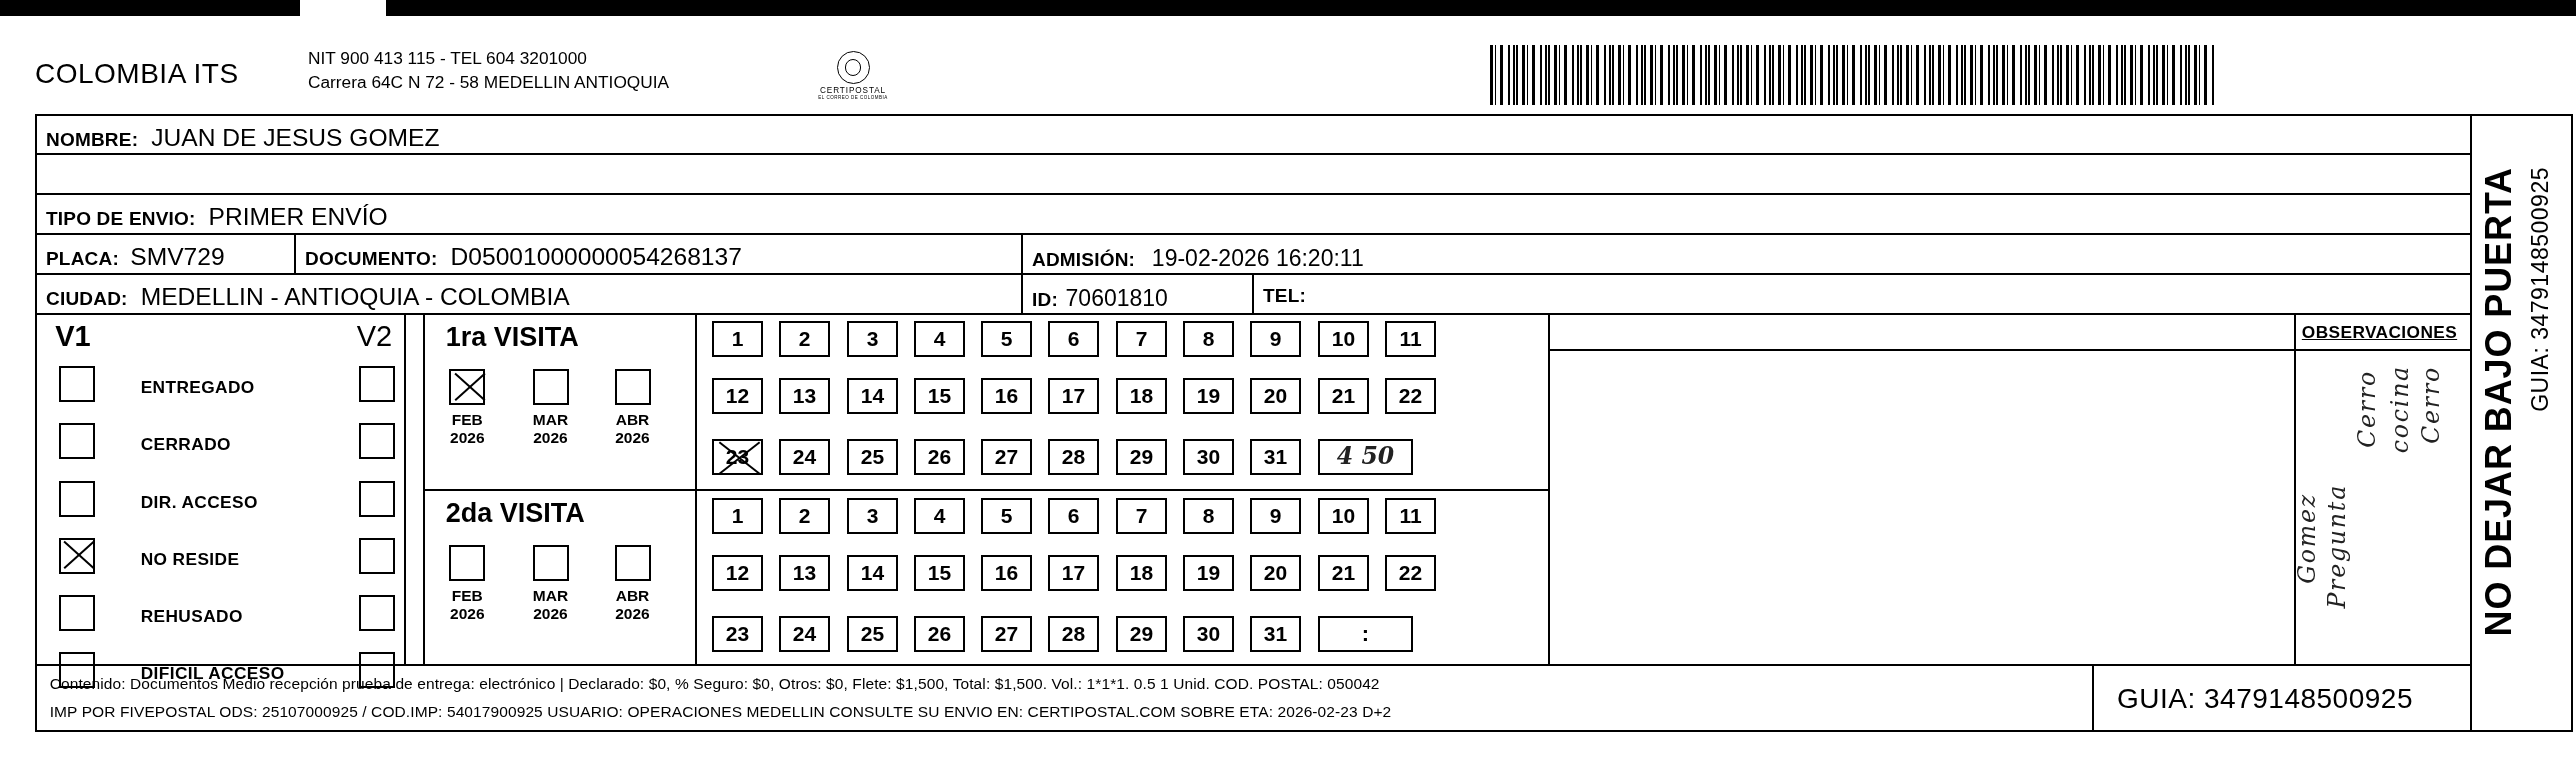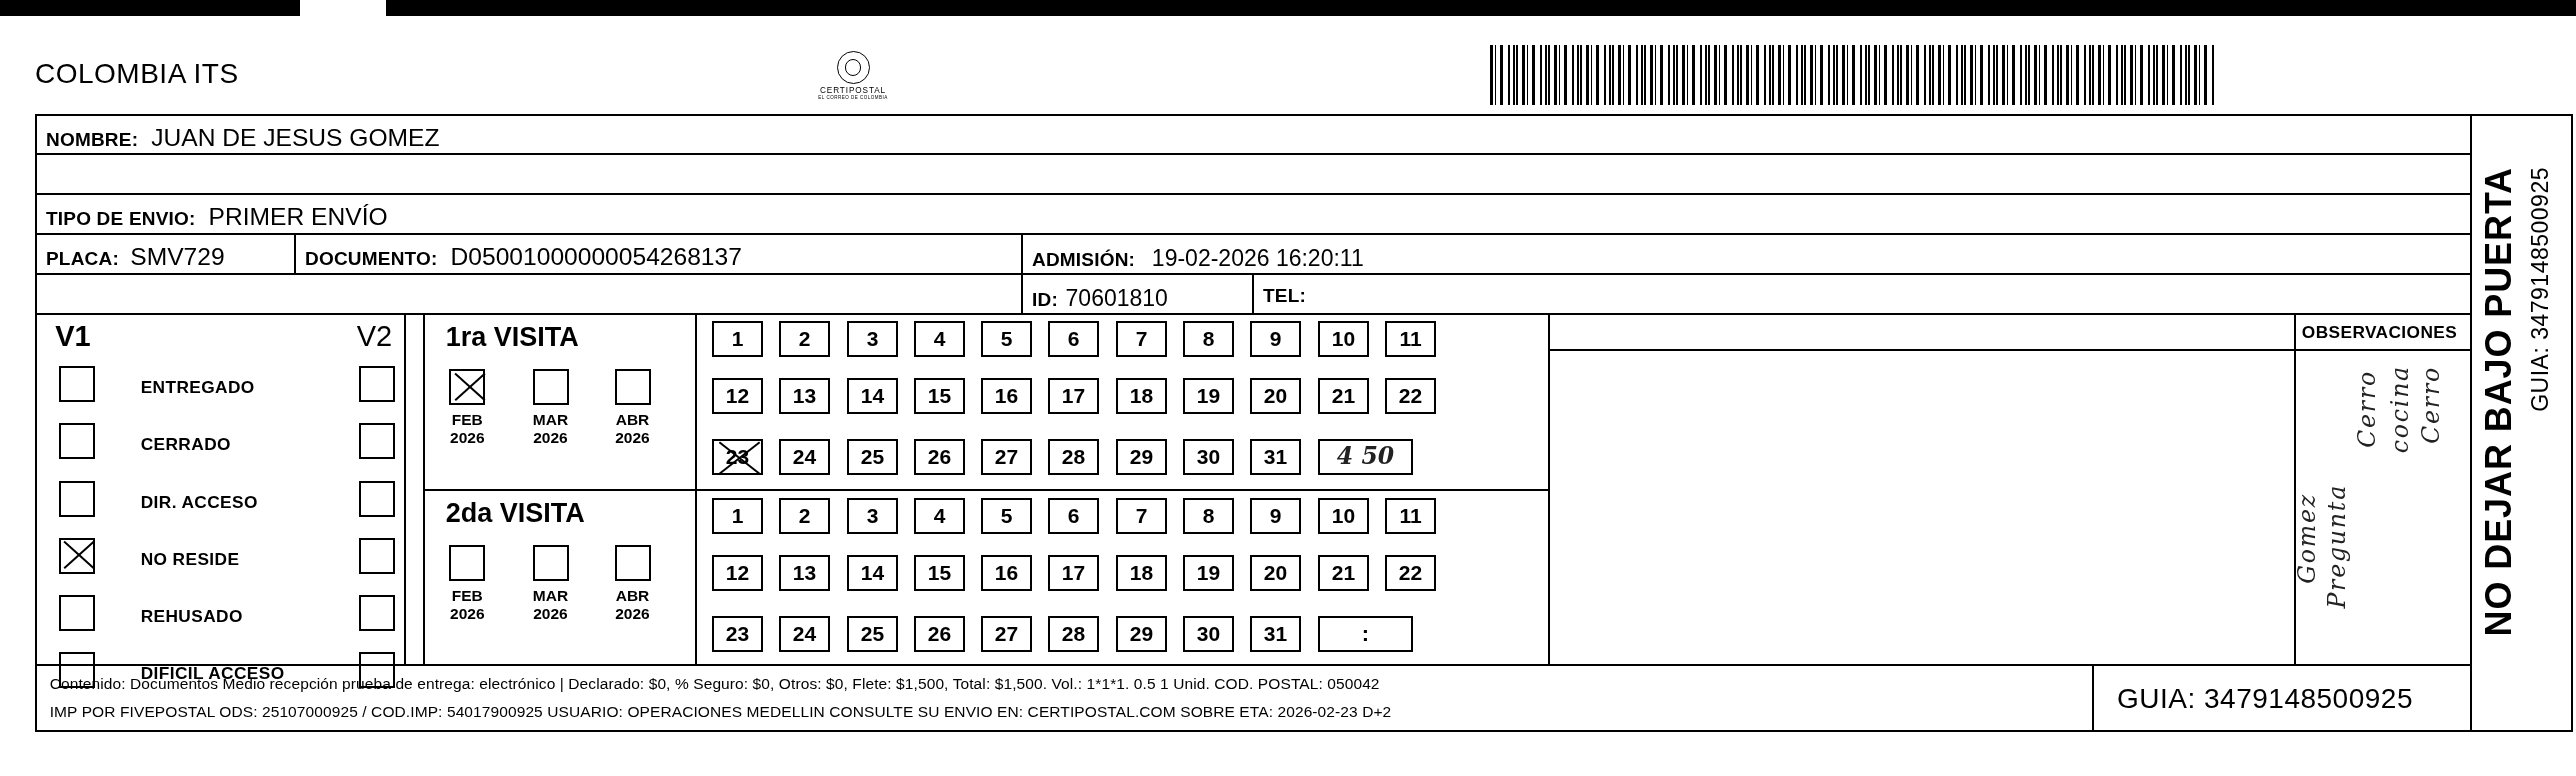--- a/index.html
+++ b/index.html
@@ -248,20 +248,24 @@
 
 <div class="topbar">
   <div class="topbar-notch"></div>
 </div>
 
 <div class="sheet">
 
   <div class="header">
     <div class="brand">COLOMBIA ITS</div>
 
+    <div class="nit-block">
+      <div>NIT 900 413 115 - TEL 604 3201000</div>
+      <div>Carrera 64C N 72 - 58 MEDELLIN ANTIOQUIA</div>
+    </div>
 
     <div class="cert-logo">
       <div class="ring"></div>
       <div class="cl1">CERTIPOSTAL</div>
       <div class="cl2">EL CORREO DE COLOMBIA</div>
     </div>
 
 
     <div class="barcode">
       <div class="bars"></div>
@@ -296,20 +300,24 @@
     <div style="position:absolute; left:268px; top:127px;">
       <span class="fld-label inline">DOCUMENTO:</span>
       <span class="fld-value inline" style="margin-left:9px;">D05001000000054268137</span>
     </div>
     <div class="vline" style="left:984px; top:117px; height:40px;"></div>
     <div style="position:absolute; left:995px; top:129px;">
       <span class="fld-label inline">ADMISIÓN:</span>
       <span class="fld-value inline" style="margin-left:12.7px; font-size:23px;">19-02-2026 16:20:11</span>
     </div>
 
+    <div class="r-ciudad">
+      <span class="fld-label inline">CIUDAD:</span>
+      <span class="fld-value inline" style="margin-left:9px;">MEDELLIN - ANTIOQUIA - COLOMBIA</span>
+    </div>
     <div class="vline" style="left:984px; top:157px; height:40px;"></div>
     <div style="position:absolute; left:995px; top:169px;">
       <span class="fld-label inline">ID:</span>
       <span class="fld-value inline" style="margin-left:3.6px; font-size:23px;">70601810</span>
     </div>
     <div class="vline" style="left:1215px; top:157px; height:40px;"></div>
     <div style="position:absolute; left:1226px; top:169px;">
       <span class="fld-label inline">TEL:</span>
       <span class="fld-value inline" style="margin-left:5.5px; font-size:23px;"></span>
     </div>
@@ -485,21 +493,21 @@
     <div class="vline" style="left:1511px; top:197px; height:351px;"></div>
 
     <div style="position:absolute; left:1514px; top:197px; width:741px; height:351px;">
       <div style="position:absolute; left:0; top:44px; width:741px; height:300px;"></div>
     </div>
     <div class="row-line" style="top:233px; left:1511px; width:746px;"></div>
 
     <div class="vline" style="left:2257px; top:197px; height:351px;"></div>
 
     <div style="position:absolute; left:2260px; top:197px; width:173px; height:351px;">
-      <div class="obs-title" style="position:absolute; left:0; top:9px; width:165px; font-size:17.3px;">OBSERVACIONES</div>
+      <div class="obs-title" style="position:absolute; left:0; top:9px; width:165px; font-size:17.3px;text-decoration:underline;">OBSERVACIONES</div>
       <div style="position:absolute; left:0; top:44px; width:173px; height:300px;">
         <span class="hw-v handwrite" style="left:120px; top:9px;">Cerro</span>
         <span class="hw-v handwrite" style="left:89px; top:7.3px;">cocina</span>
         <span class="hw-v handwrite" style="left:56px; top:12.7px;">Cerro</span>
         <span class="hw-v handwrite" style="left:25.5px; top:127px;">Pregunta</span>
         <span class="hw-v handwrite" style="left:-3.6px; top:136px;">Gomez</span>
       </div>
     </div>
     <div class="row-line" style="top:233px; left:2257px; width:177px;"></div>
 

